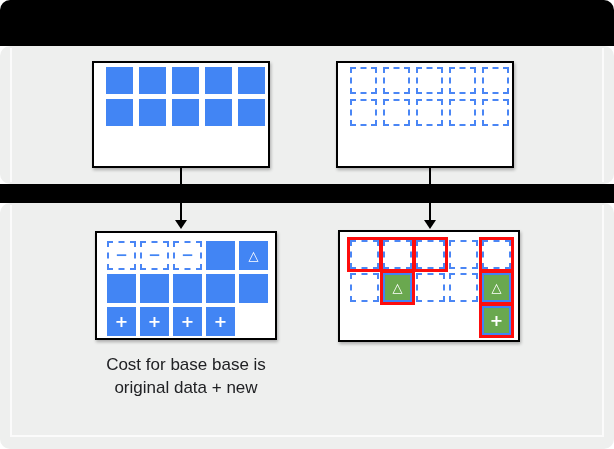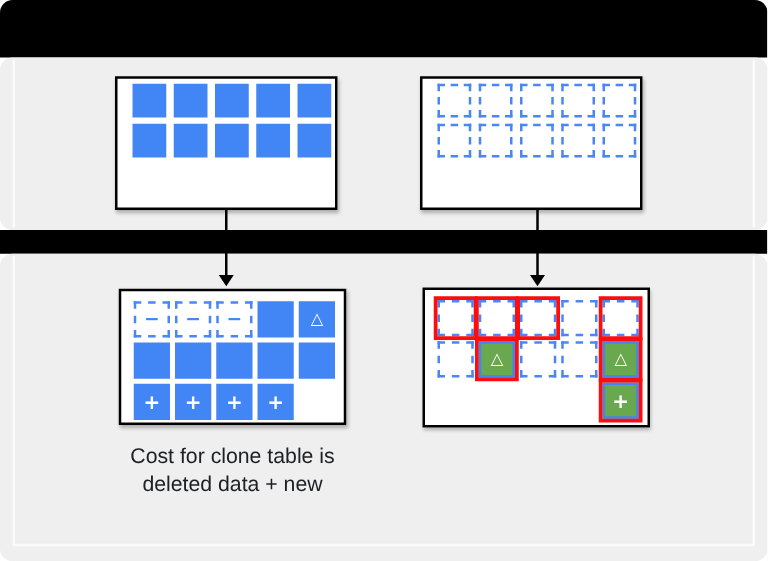--- a/index.html
+++ b/index.html
@@ -159,18 +159,18 @@
         <div class="cell empty"></div>
         <div class="cell empty"></div>
         <div class="cell empty"></div>
         <div class="cell green redwrap">
           <span class="glyph plus">+</span>
         </div>
       </div>
   </div>
 
   <div class="caption" id="cap-l">
-    <div>Cost for clone table is</div>
-    <div>deleted data + new</div>
+    <div>Cost for base base is</div>
+    <div>original data + new</div>
   </div>
 
 
 </div>
 
 </body></html>

